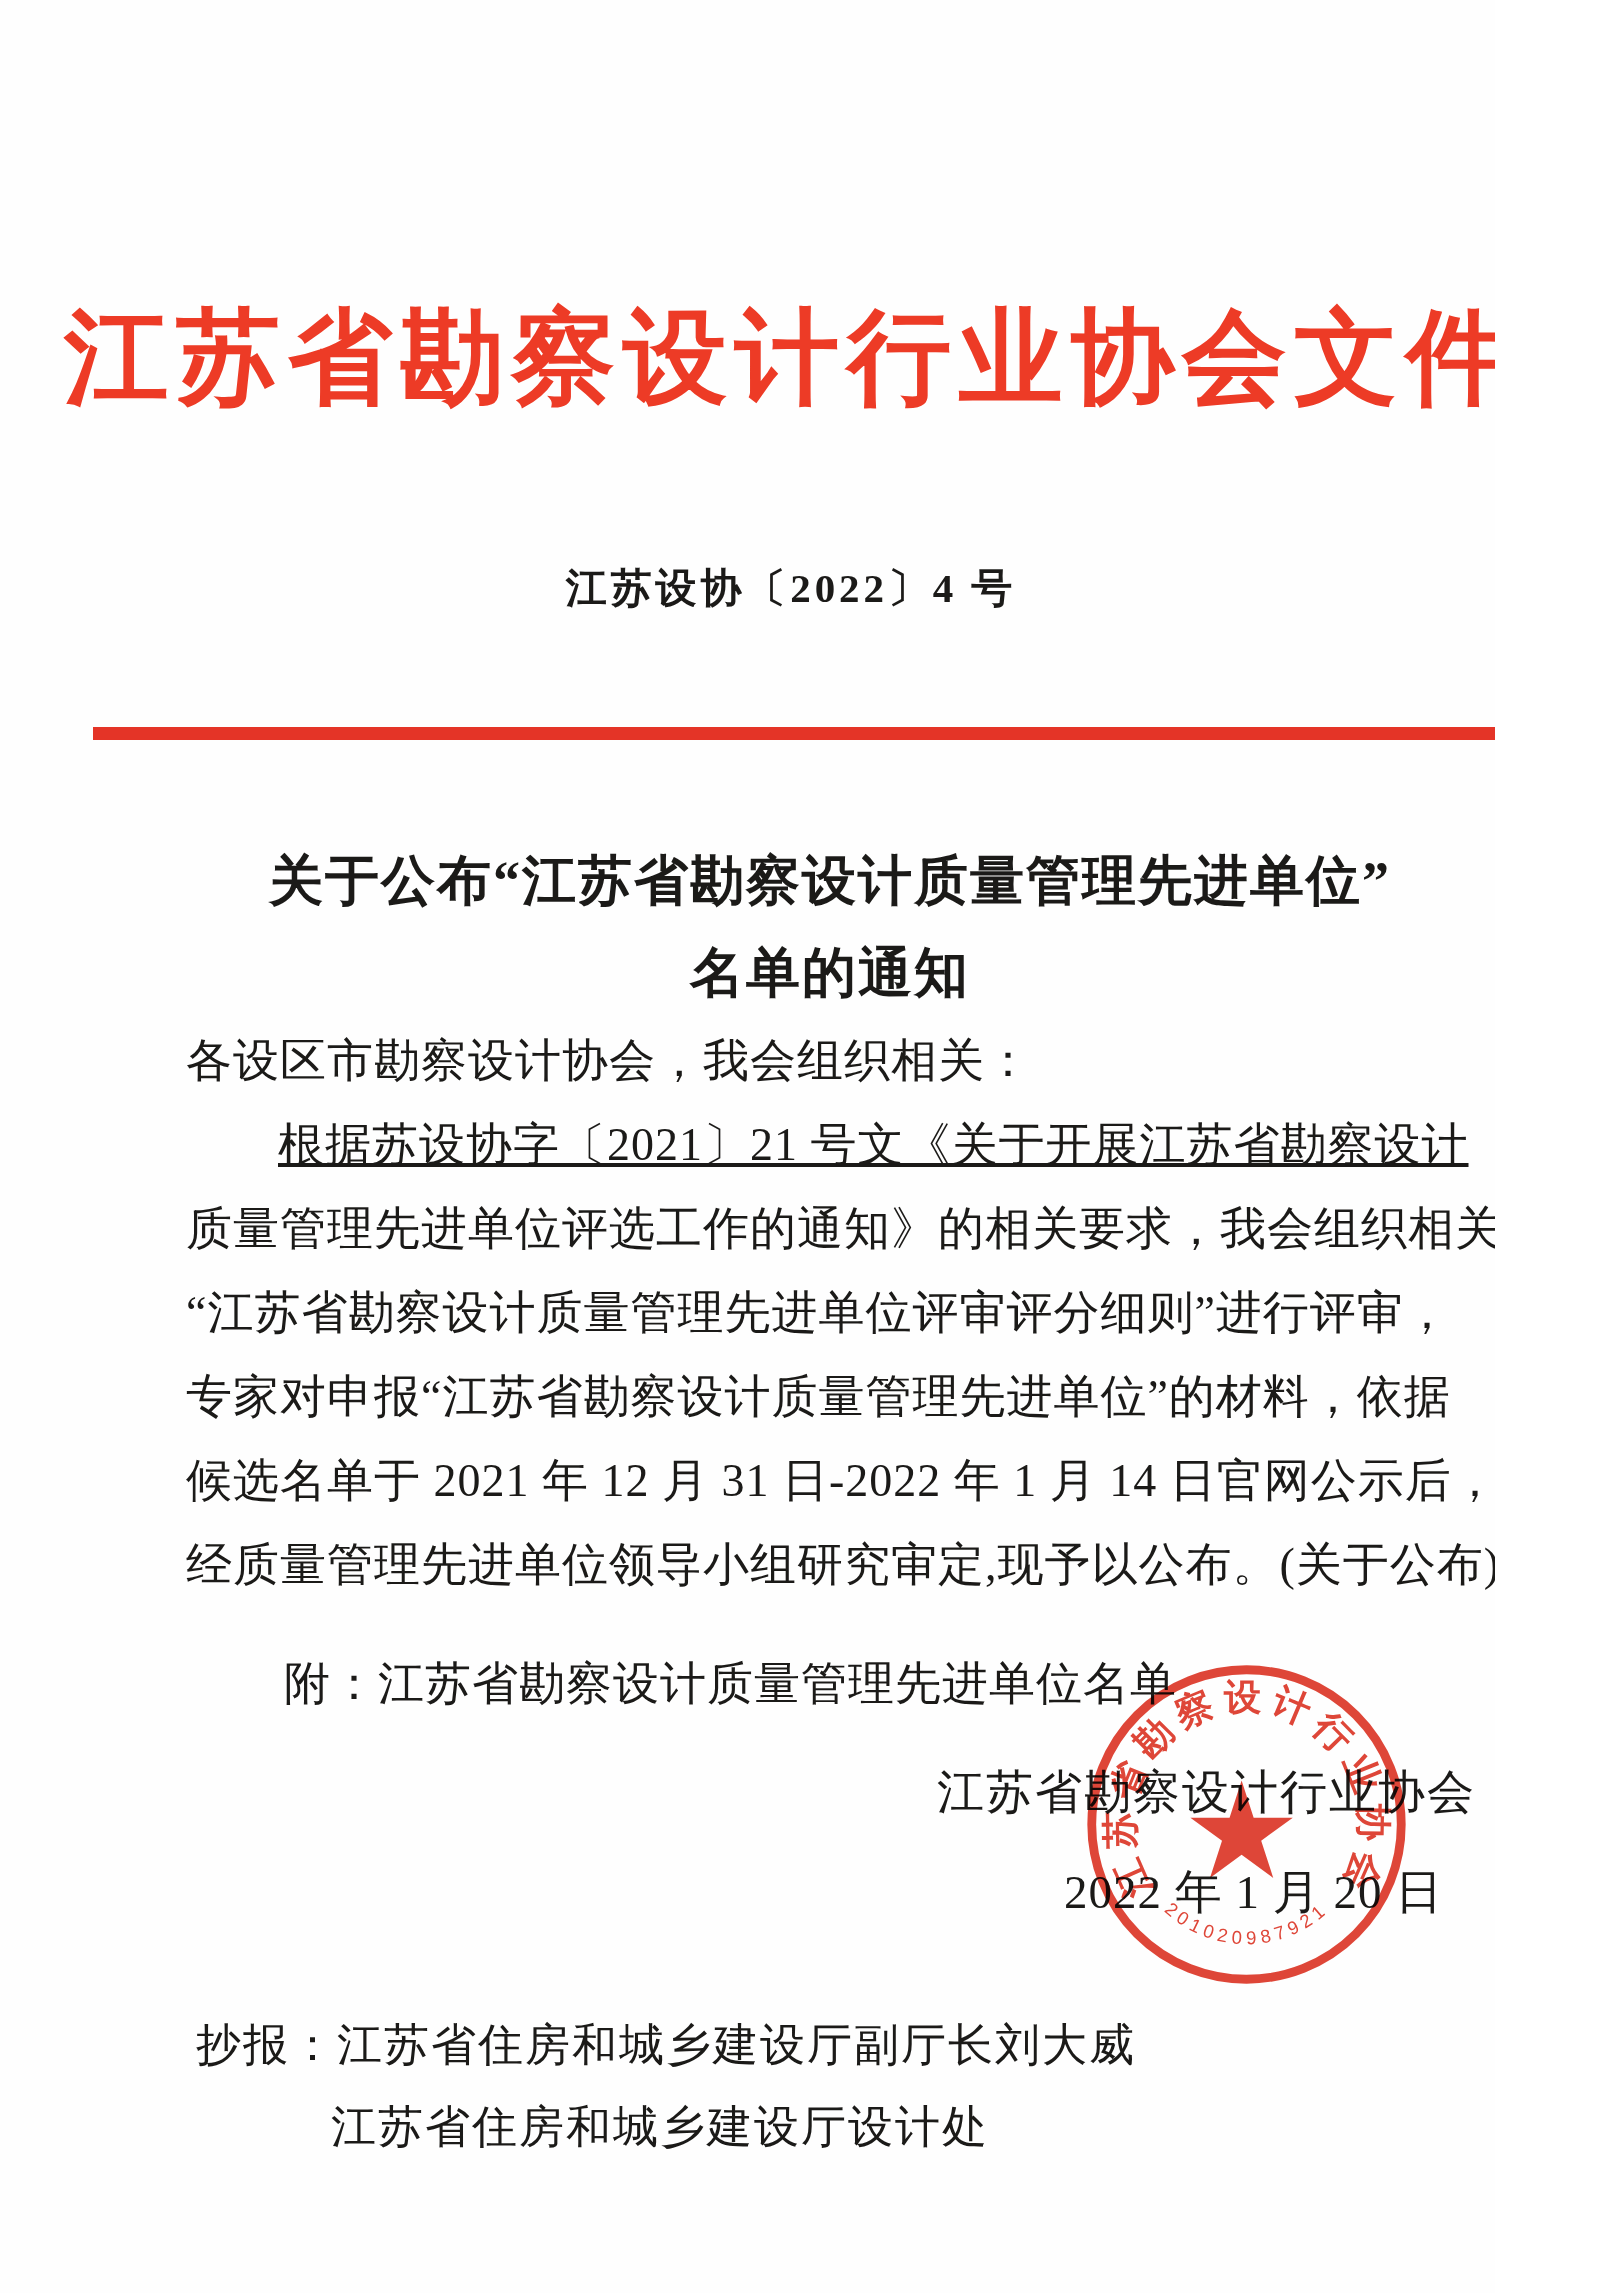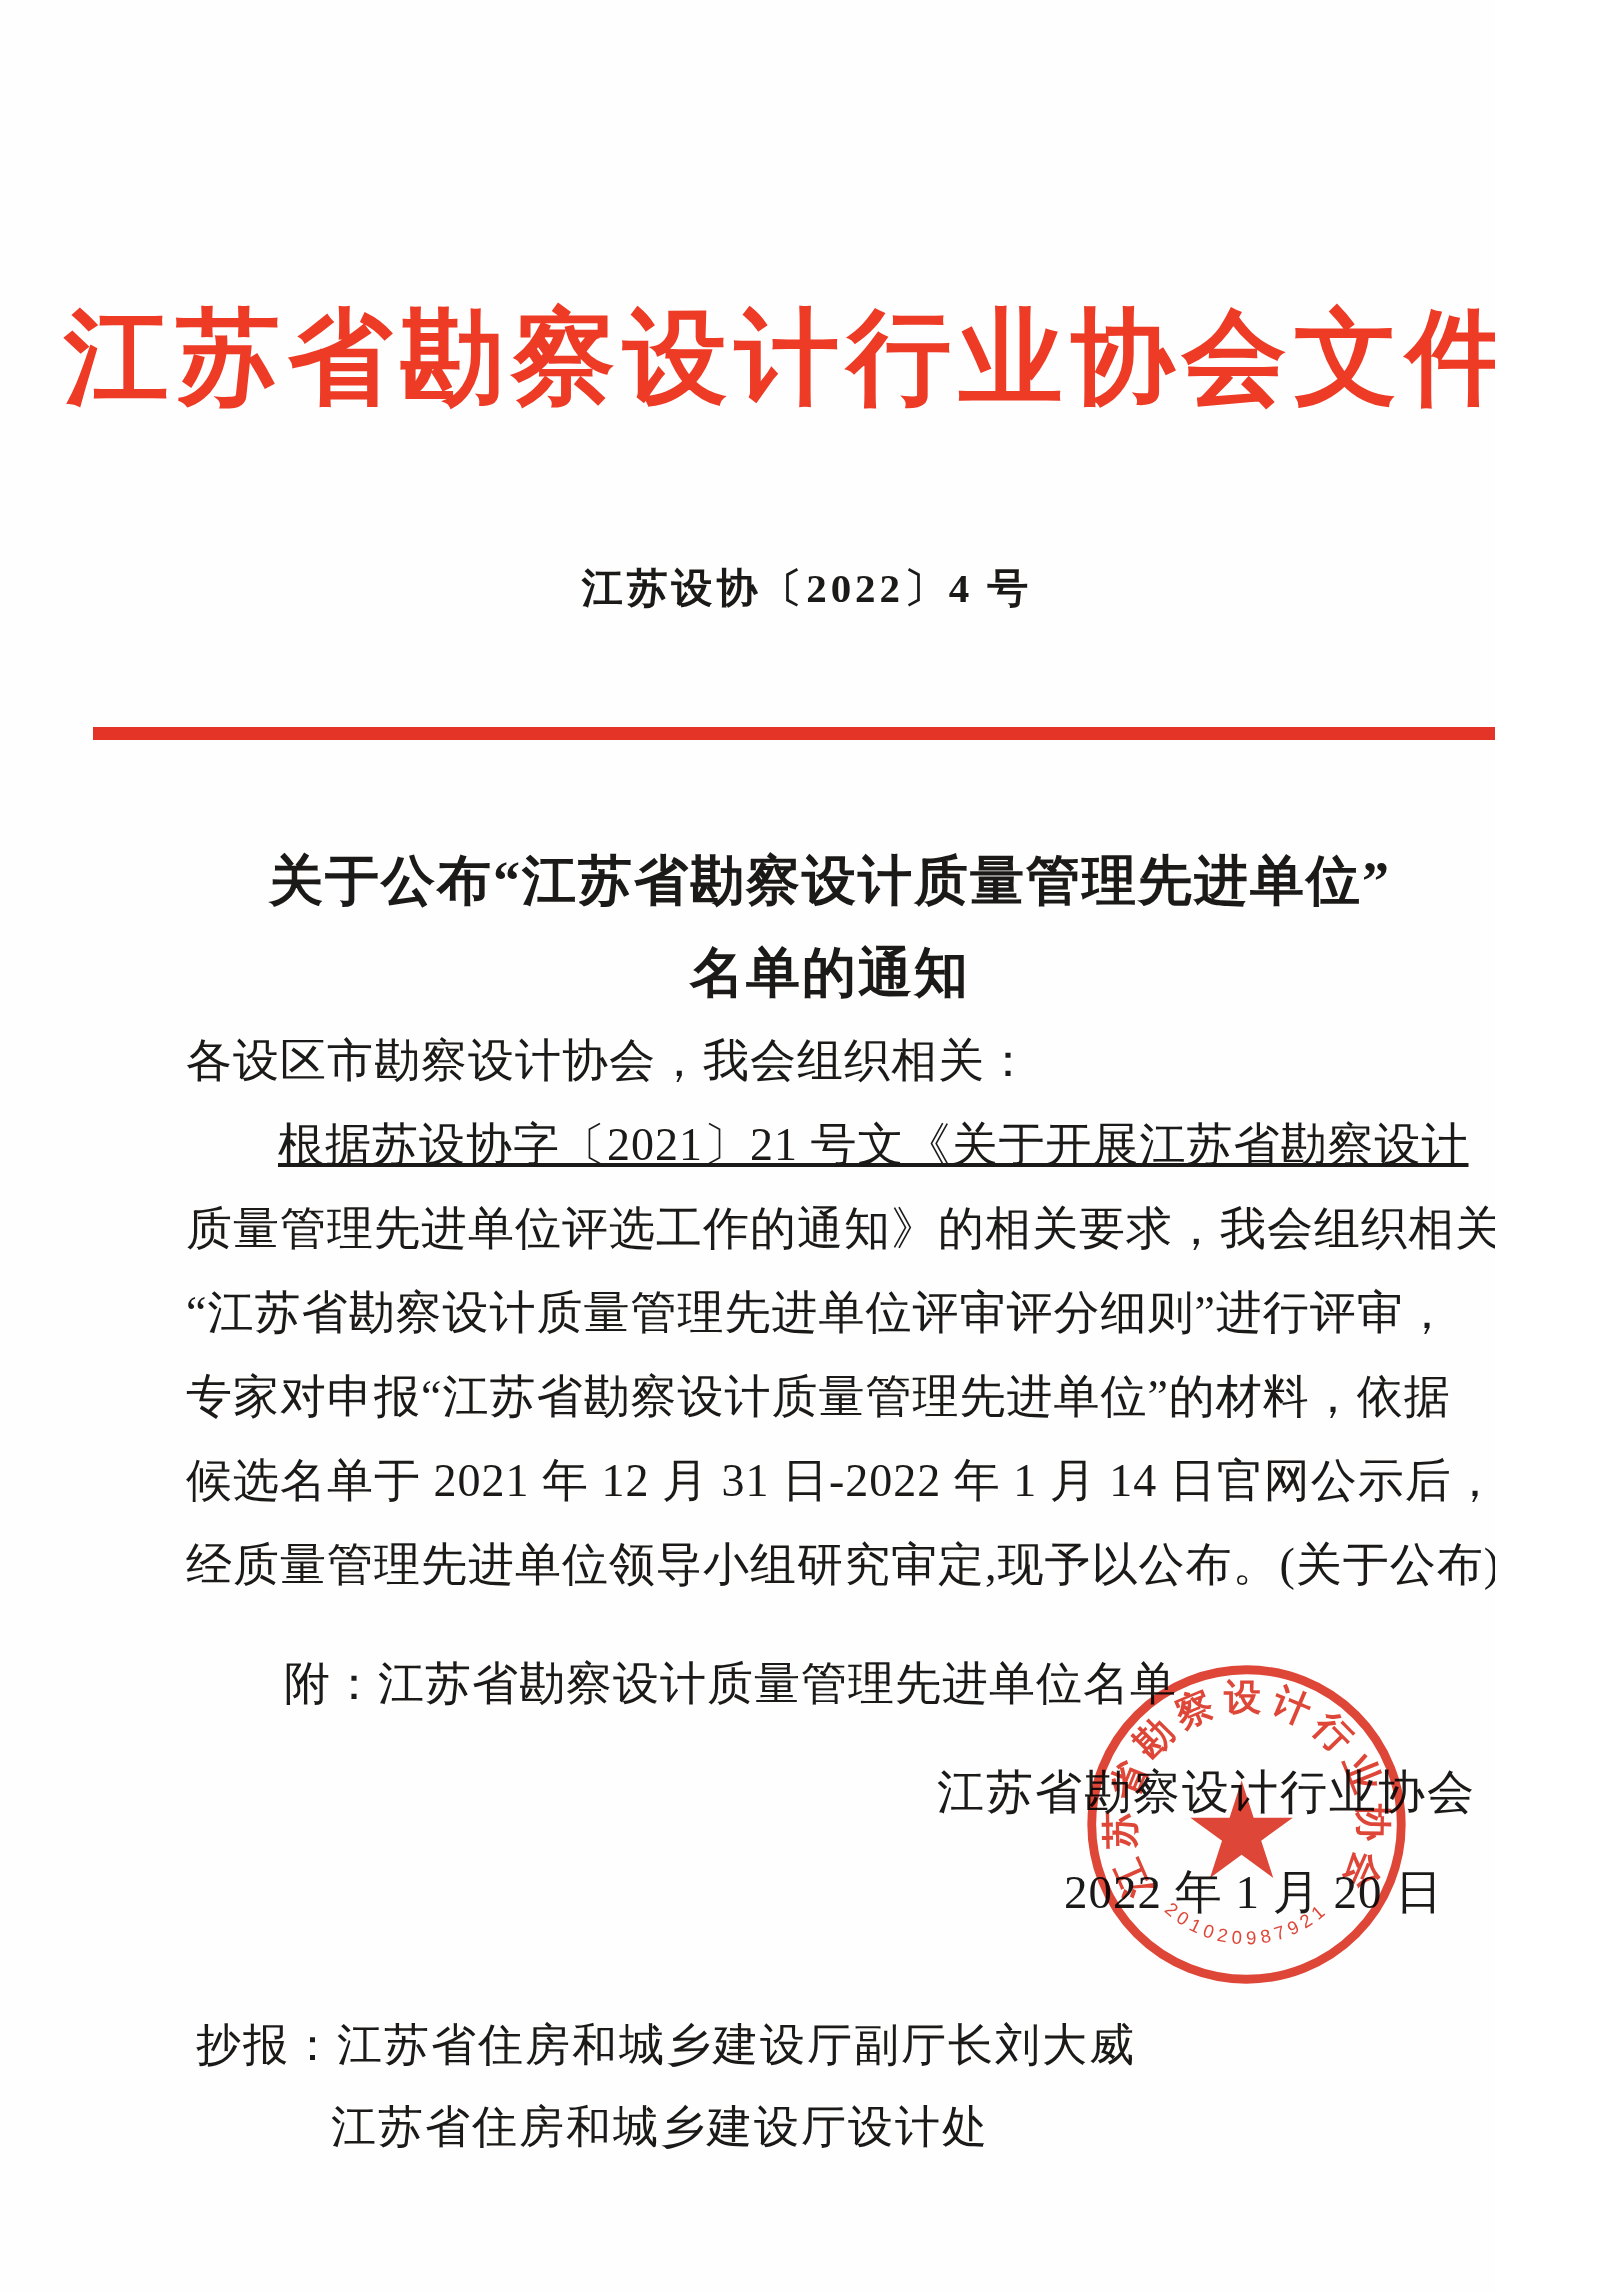--- a/index.html
+++ b/index.html
@@ -19,21 +19,20 @@
     letter-spacing:7.8px;
     color:#ed3b26;
     white-space:nowrap;
   }
   .doc-number{
     position:absolute;top:561px;left:0;width:1582px;
     text-align:center;
     font-size:41px;font-weight:bold;
     letter-spacing:3.9px;
     white-space:nowrap;
-    padding-left:16px;
   }
   .red-rule{
     position:absolute;top:727px;left:93px;
     width:1408px;height:12.7px;
     background:#e43427;
   }
   .doc-title{
     position:absolute;top:835px;left:0;width:1602px;
     text-align:center;
     font-size:54px;line-height:92px;

